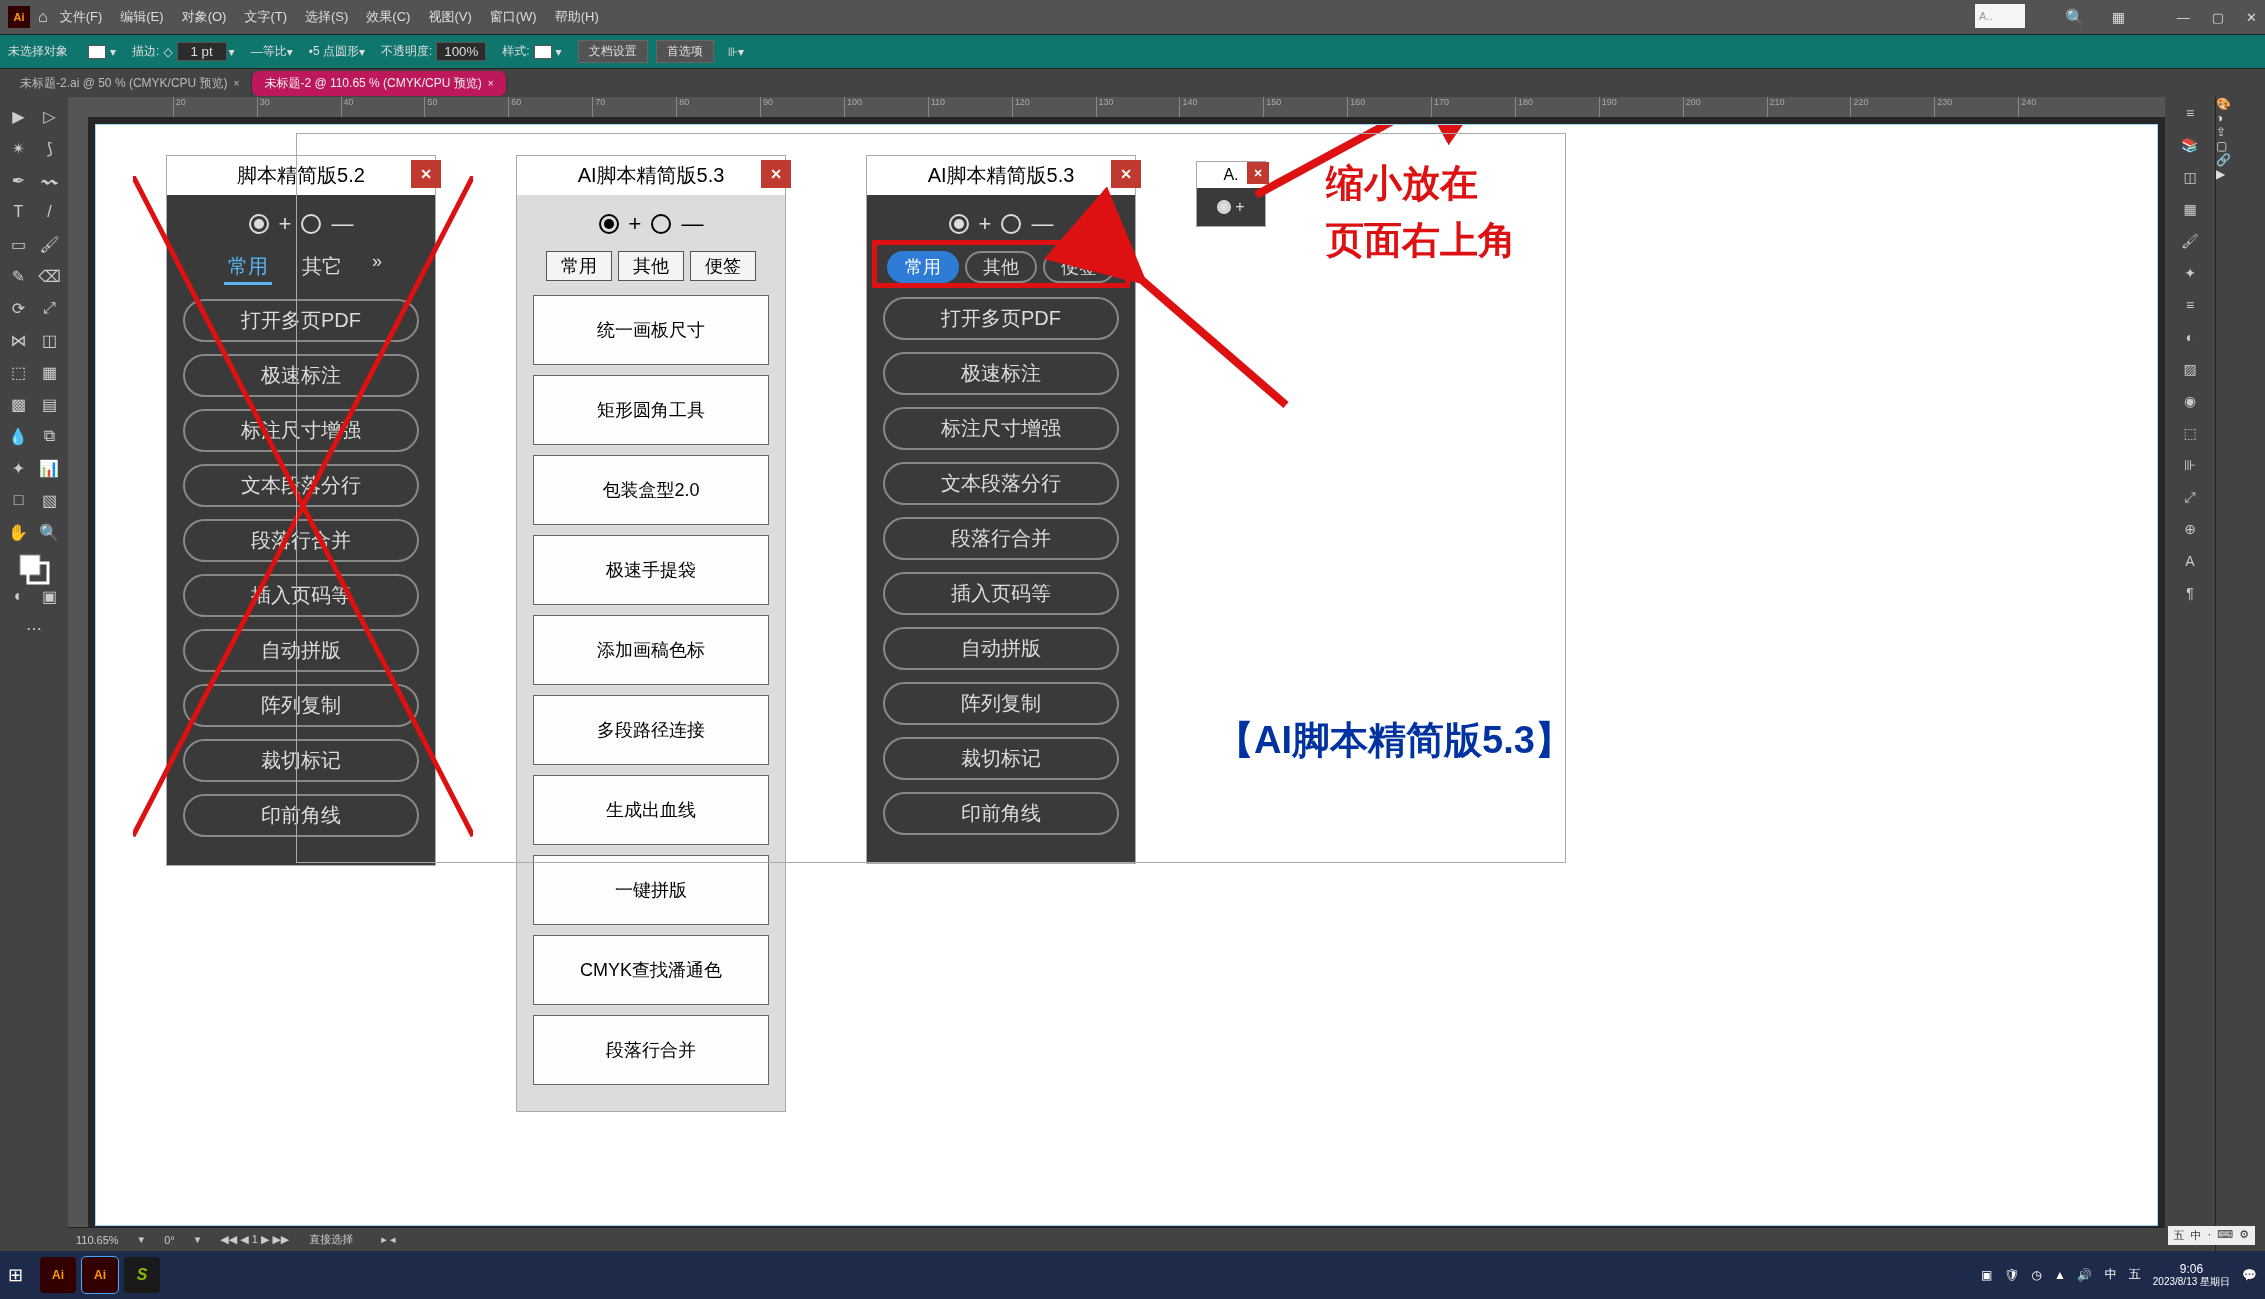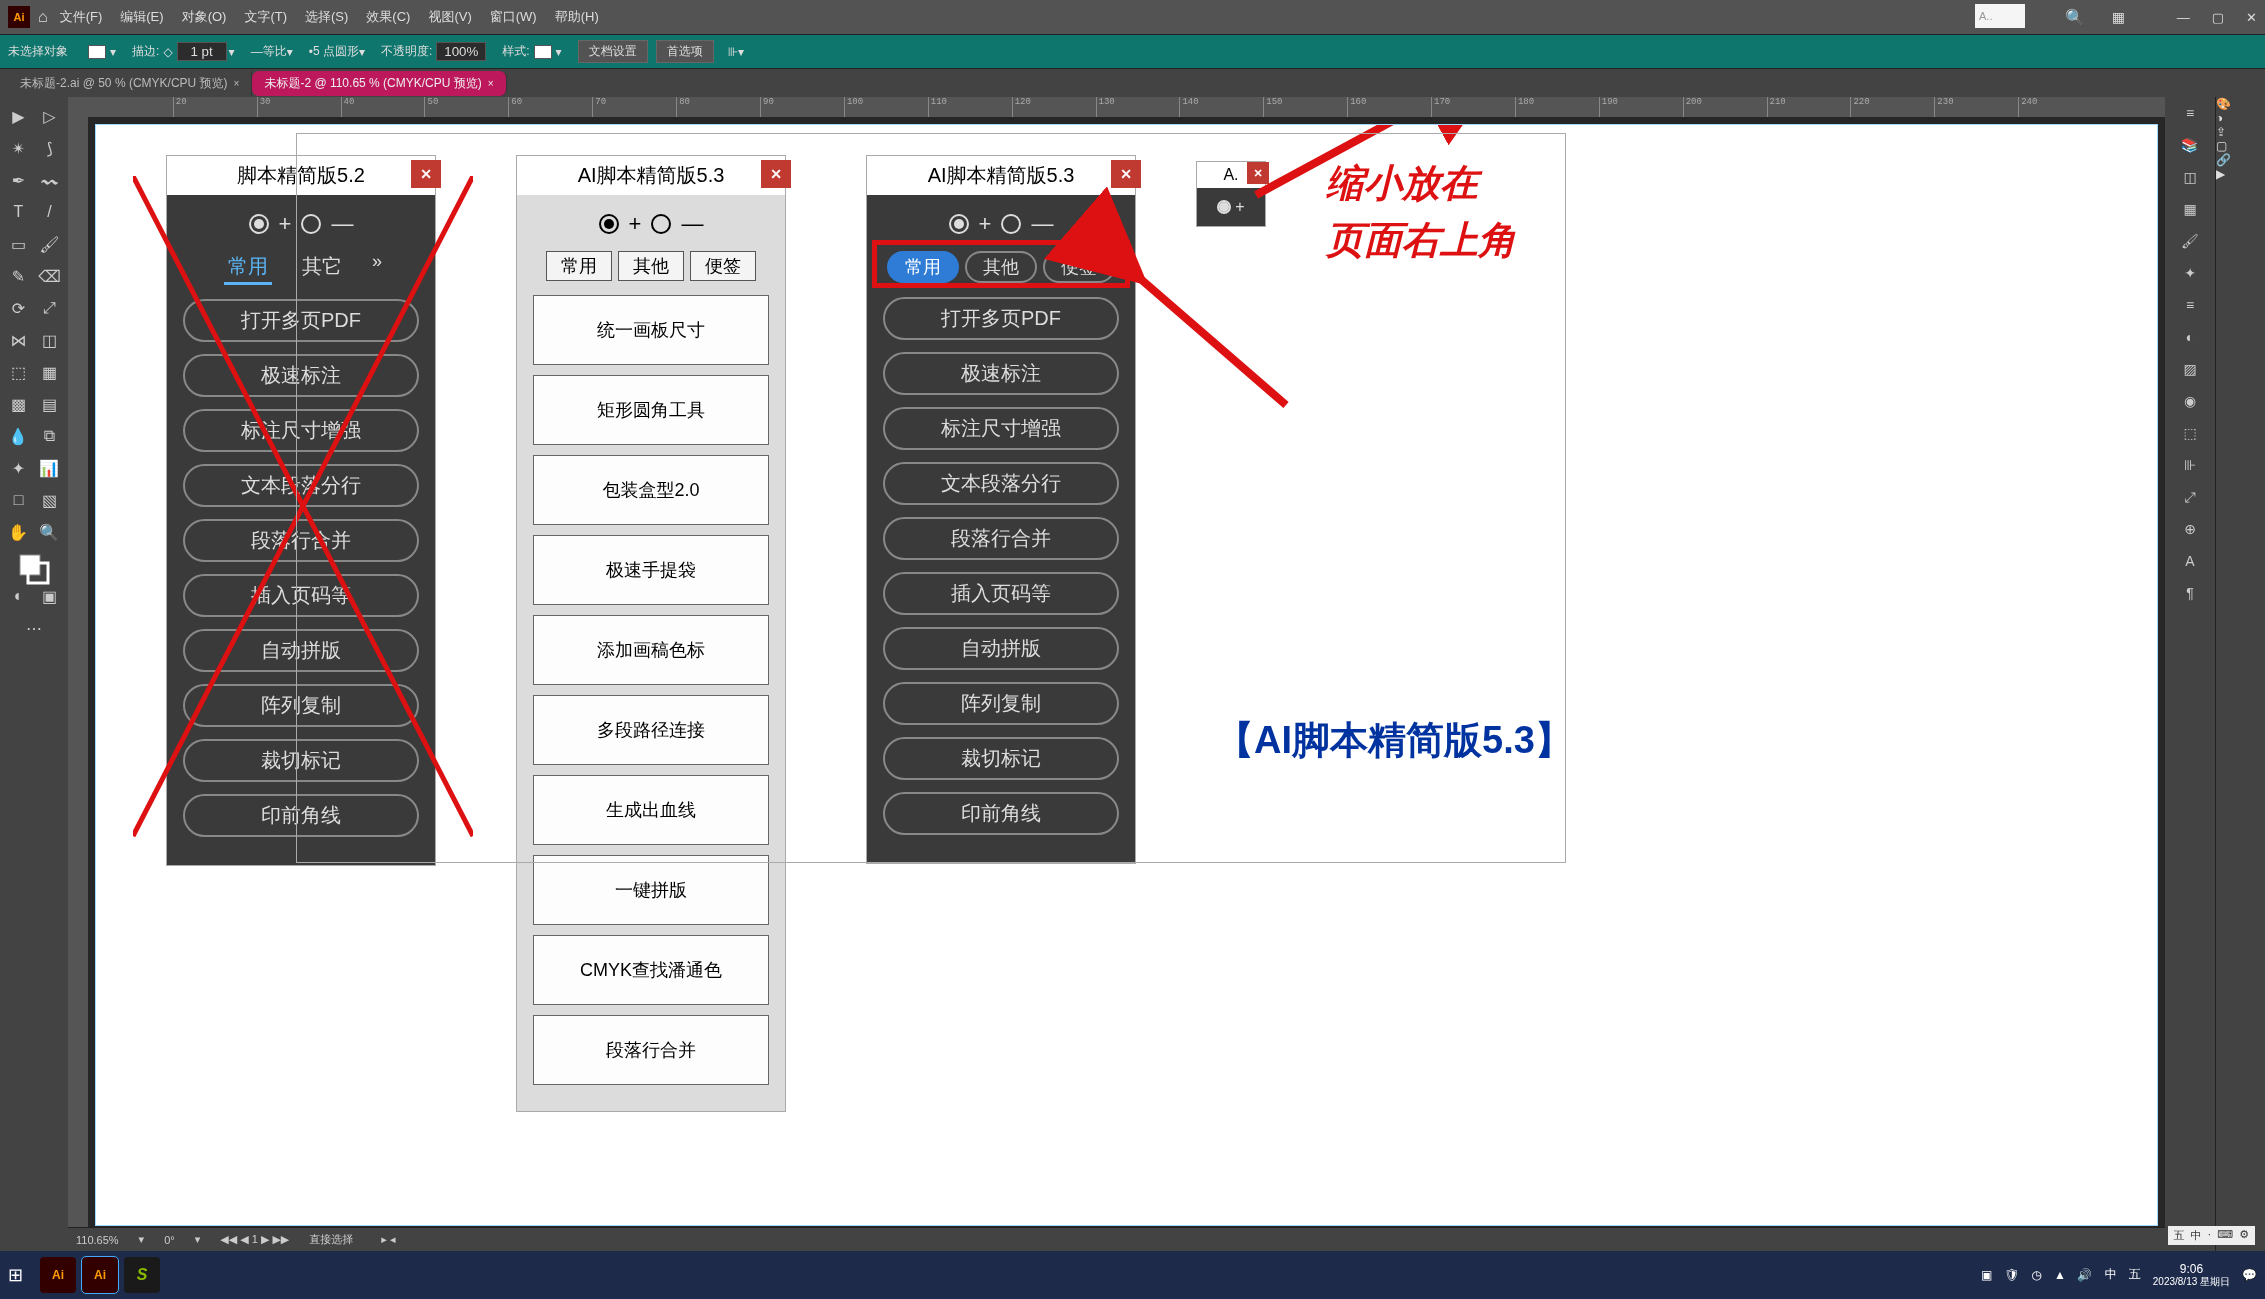--- a/index.html
+++ b/index.html
@@ -82,21 +82,21 @@
     display: flex; align-items: center; gap: 6px;
   }
   .tab.active { background: #be185d; color: #eee; border-radius: 7px; }
   .tab-close { font-size: 10px; }
 
   
   .workspace { position: absolute; top: 97px; left: 0; right: 0; bottom: 48px; display: flex; }
   .tool-col { width: 68px; background: #434343; display: flex; flex-direction: column; padding-top: 4px; }
   .tool-col.two-col { display: grid; grid-template-columns: 1fr 1fr; grid-auto-rows: 30px; gap: 2px; padding: 4px; }
   .tool { display: flex; align-items: center; justify-content: center; color: #ccc; font-size: 16px; }
-  .ruler-h { height: 20px; background: #555; position: relative; overflow: hidden; font-size: 9px; color: #aaa; font-family: Liberation Mono, monospace; }
+  .ruler-h { height: 20px; background: #555; position: relative; overflow: hidden; font-size: 9px; color: #aaa; }
   .ruler-v { width: 20px; background: #555; position: relative; }
   .canvas-wrap { flex: 1; display: flex; flex-direction: column; background: #262626; position: relative; }
   .canvas-body { flex: 1; display: flex; }
   .artboard { background: #fff; position: relative; margin: 8px; flex: 1; overflow: hidden; outline: 1px solid #9ed8ff; }
   
   .panel-col { width: 50px; background: #434343; }
   .panel-col .picon { height: 32px; display:flex; align-items:center; justify-content:center; color:#ccc; font-size:14px; }
   .panel-col2 { width: 50px; background: #434343; border-left: 1px solid #222; }
 
   
@@ -412,21 +412,21 @@
         </svg>
         <svg style="position:absolute; left:1020px; top:130px; width:180px; height:160px; pointer-events:none; overflow:visible">
           <defs>
               <marker id="ah2" markerWidth="12" markerHeight="12" refX="2" refY="6" orient="auto">
                 <path d="M12,0 L0,6 L12,12 Z" fill="#d11"></path>
               </marker>
             </defs>
           <line x1="170" y1="150" x2="20" y2="20" stroke="#d11" stroke-width="8" marker-end="url(#ah2)"></line>
         </svg>
 
-        <div class="red-text" style="left:1230px; top:30px; white-space:pre;font-style:italic;">缩小放在
+        <div class="red-text" style="left:1230px; top:30px; white-space:pre;">缩小放在
 页面右上角</div>
         <div class="blue-text" style="left:1120px; top:590px;">【AI脚本精简版5.3】</div>
 
         <div class="artboard-outline" style="left:200px; top:8px; width:1270px; height:730px;"></div>
       </div>
     </div>
     <div style="height:18px; background:#434343"></div>
   </div>
 
   <div class="panel-col">

